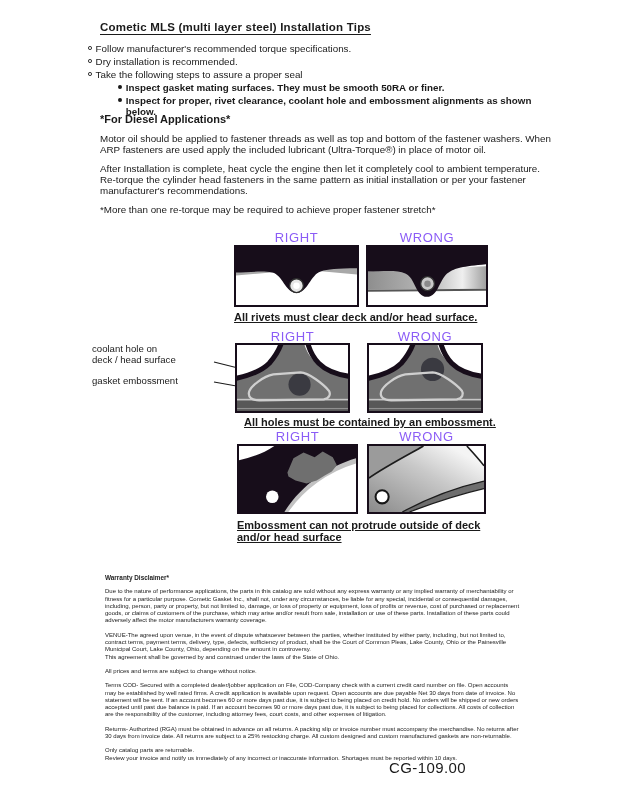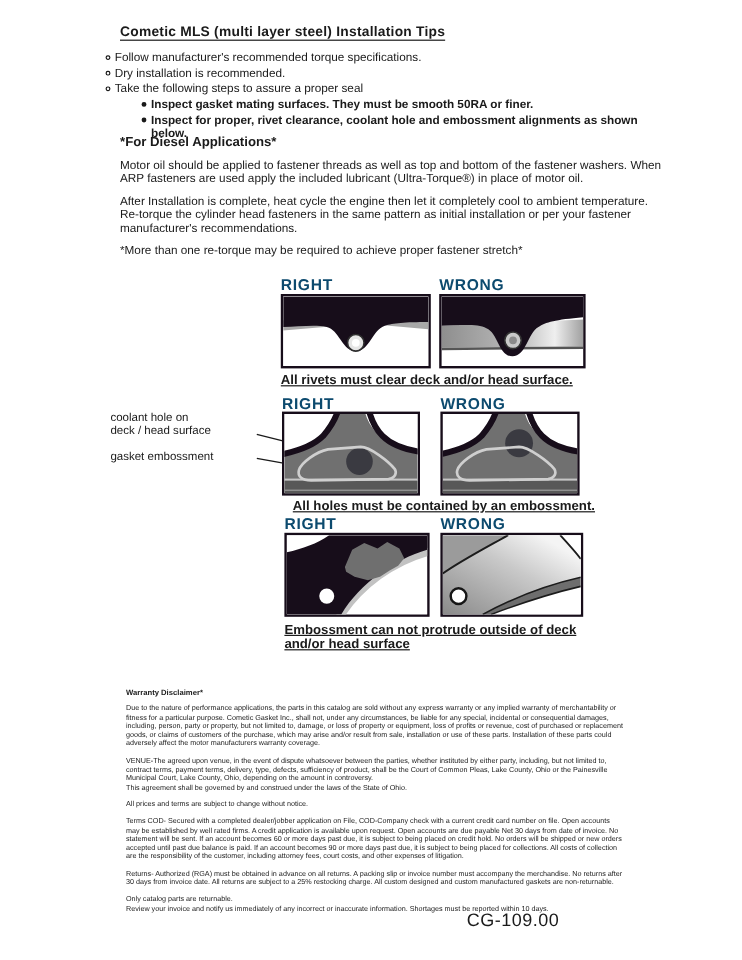--- a/index.html
+++ b/index.html
@@ -16,21 +16,21 @@
     text-align:center;
   }
   .tips { position:absolute; left:88px; top:43px; width:460px; font-size:9.8px; }
   .tline { display:flex; align-items:flex-start; height:13px; }
   .tline.sub { padding-left:30px;font-weight:bold; }
   .obul { width:3.6px; height:3.6px; border:1px solid #1a1a1a; border-radius:50%; margin:3.2px 4px 0 0; flex:none; }
   .fbul { width:3.8px; height:3.8px; background:#1a1a1a; border-radius:50%; margin:3.2px 4px 0 0; flex:none; }
   .diesel { position:absolute; left:100px; top:113px; width:452px; }
   .diesel h2 { font-size:11px; font-weight:bold; margin-bottom:8px; }
   .diesel p { font-size:9.8px; line-height:11px; margin-bottom:8px; }
-  .dlabel { position:absolute; font-size:13px; font-weight:bold; letter-spacing:.6px; text-align:left; color:#0c4a6e; }
+  .dlabel { position:absolute; font-size:13px; font-weight:normal; letter-spacing:.6px; text-align:center; color:#8b5cf6; }
   .dbox { position:absolute; border:2.5px solid #170d1a; background:#fff; }
   .dbox svg { display:block; width:100%; height:100%; }
   .dcap { position:absolute; font-size:11px; font-weight:bold; line-height:12px; white-space:nowrap;text-decoration:underline; }
   .anno { position:absolute; font-size:9.6px; line-height:11px; width:118px; left:92px; }
   .leader { position:absolute; left:212px; top:350px; }
   .warranty { position:absolute; left:105px; top:574px; width:415px; font-size:6px; line-height:7.3px; color:#222; }
   .warranty .whead { font-weight:bold; font-size:6.4px; margin-bottom:7px; }
   .warranty p { margin-bottom:7px; }
   .warranty p.joined { margin-bottom:0; }
   .pagenum { position:absolute; left:389px; top:759px; font-size:15px; letter-spacing:.4px; color:#1a1a1a; }

